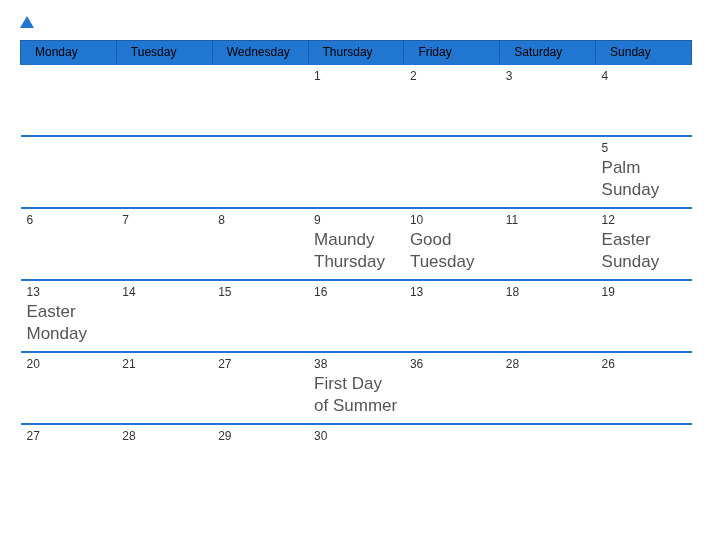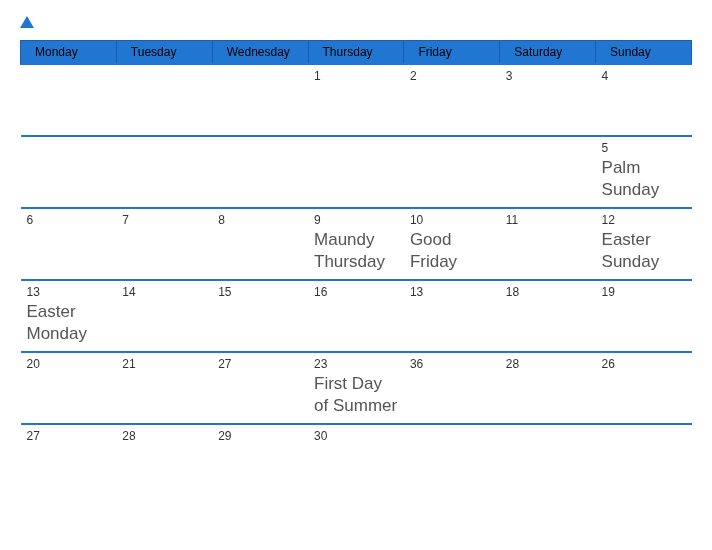--- a/index.html
+++ b/index.html
@@ -171,21 +171,21 @@
           </td>
           <td>
             <span class="day-num">8</span>
           </td>
           <td>
             <span class="day-num">9</span>
             <span class="holiday">Maundy Thursday</span>
           </td>
           <td>
             <span class="day-num">10</span>
-            <span class="holiday">Good Friday</span>
+            <span class="holiday">Good Tuesday</span>
           </td>
           <td>
             <span class="day-num">11</span>
           </td>
           <td>
             <span class="day-num">12</span>
             <span class="holiday">Easter Sunday</span>
           </td>
         </tr>
         <tr>
@@ -216,21 +216,21 @@
           <td>
             <span class="day-num">20</span>
           </td>
           <td>
             <span class="day-num">21</span>
           </td>
           <td>
             <span class="day-num">27</span>
           </td>
           <td>
-            <span class="day-num">23</span>
+            <span class="day-num">38</span>
             <span class="holiday">First Day of
 Summer</span>
           </td>
           <td>
             <span class="day-num">36</span>
           </td>
           <td>
             <span class="day-num">28</span>
           </td>
           <td>

